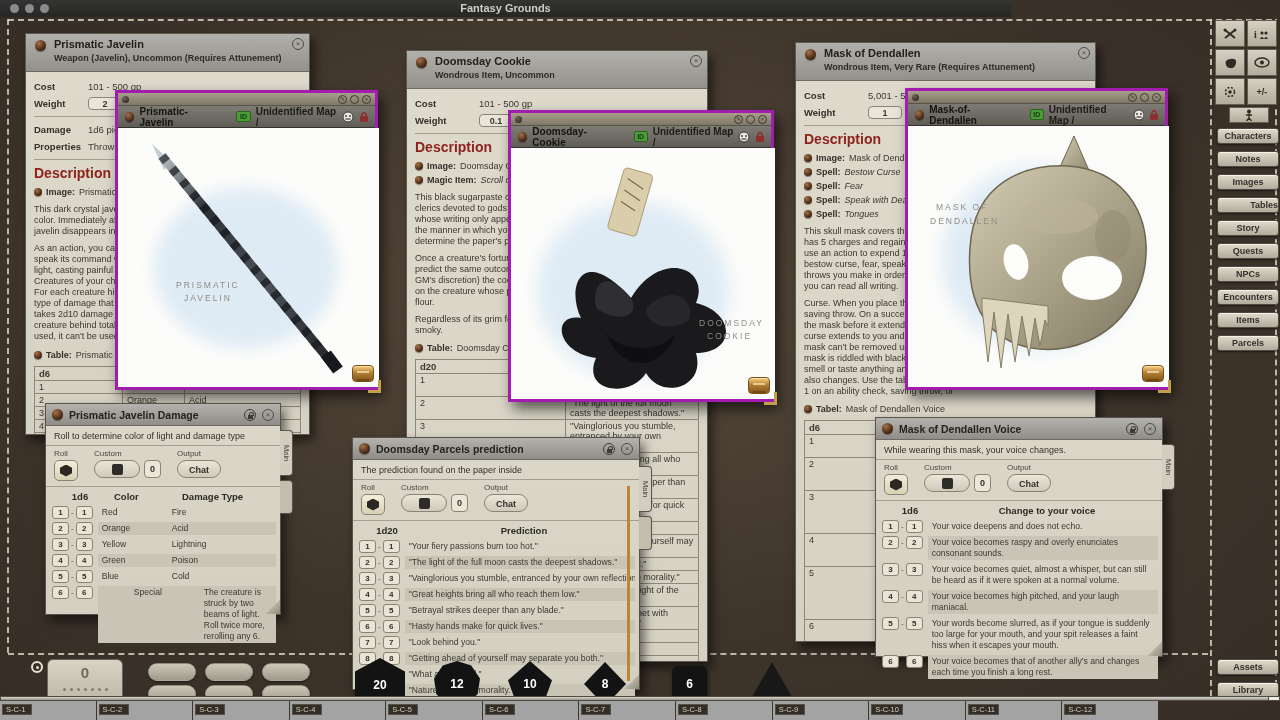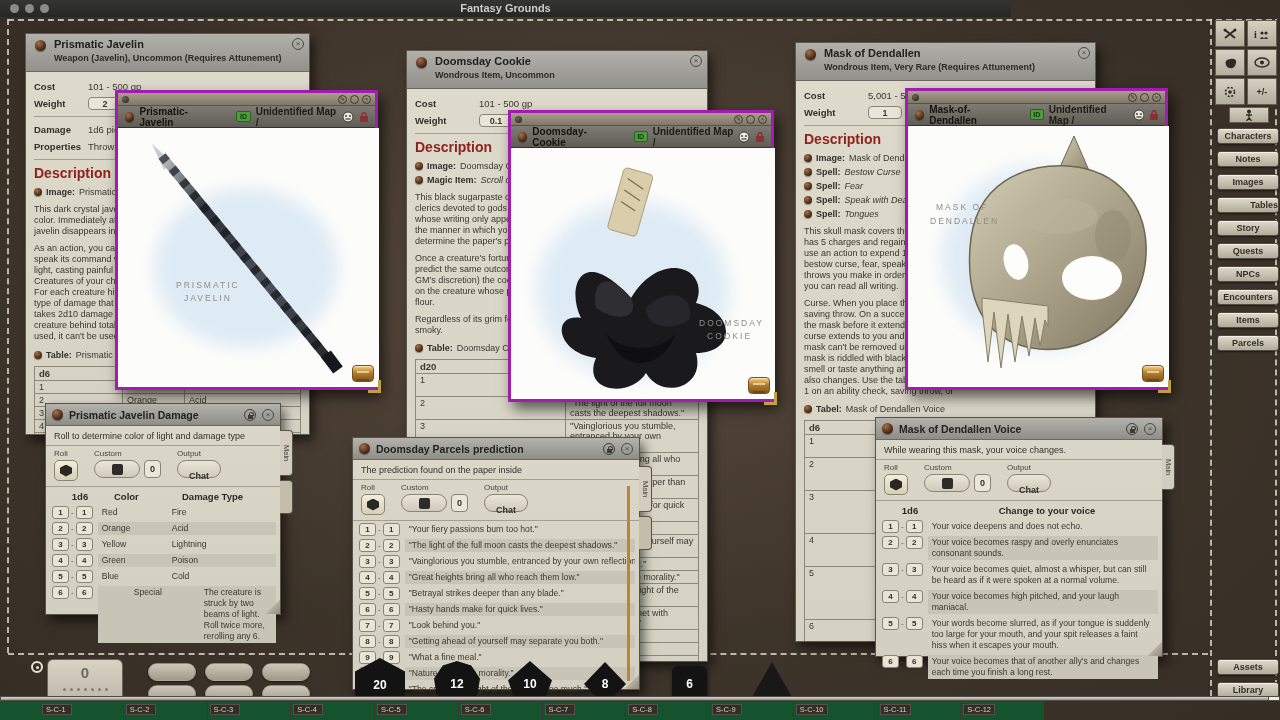--- a/index.html
+++ b/index.html
@@ -117,21 +117,21 @@
   .dieglyph { width:12px; height:12px; background:#2a2823;
     clip-path:polygon(50% 0,100% 28%,100% 72%,50% 100%,0 72%,0 28%); }
   .crow { display:flex; align-items:center; }
   .pill { width:46px; height:18px; border:1px solid #8a8474; border-radius:9px;
     background:linear-gradient(#eae6d8,#cfcaba); display:flex; align-items:center;
     justify-content:center; }
   .knob { width:11px; height:11px; background:#2e2c28; border-radius:2px; }
   .zbox { width:17px; height:18px; border:1px solid #8a8474; border-radius:4px;
     background:#eae6d8; font-size:9px; font-weight:bold; color:#33302a;
     text-align:center; line-height:17px; margin-left:4px; }
-  .chatbtn { height:18px; padding:7px 11px; border:1px solid #8a8474;
+  .chatbtn { height:18px; padding:1px 11px; border:1px solid #8a8474;
     border-radius:9px; background:linear-gradient(#eae6d8,#cfcaba); font-size:9px;
     font-weight:bold; color:#33302a; line-height:16px; }
   .thead { display:flex; font-size:9.5px; font-weight:bold; color:#2c2a24;
     padding:4px 6px 2px; }
   .trw { display:flex; align-items:flex-start; padding:1.5px 4px; }
   .nb { width:17px; height:13px; border:1px solid #8a8474; border-radius:3px;
     background:#e8e4d6; font-size:8px; font-weight:bold; color:#33302a;
     text-align:center; line-height:12px; margin:0 2px; flex:none; }
   .dsh { font-size:8px; color:#55524a; margin-top:2px; }
   .tband { flex:1; display:flex; font-size:8.6px; color:#3b382f; padding:1px 4px;
@@ -159,22 +159,22 @@
     font-size:9px; font-weight:bold; color:#33302a; text-align:center;
     line-height:15px; }
   svg.mini { display:block; }
 
   
   #hscroll { position:absolute; left:0; top:696px; width:1270px; height:5px;
     background:linear-gradient(#dcd8ce,#96928a); border:1px solid #4e4b44;
     z-index:50; }
   #hthumb { position:absolute; right:0; top:696px; width:12px; height:5px;
     background:#efece4; border:1px solid #4e4b44; z-index:51; }
-  #hotbar { position:absolute; left:0; top:701px; width:1044px; height:19px;
-    background:#14532d; display:flex; z-index:50;padding-left:40px; }
+  #hotbar { position:absolute; left:0; top:701px; width:1158px; height:19px;
+    background:#a3a3a3; display:flex; z-index:50; }
   .hslot { flex:1; position:relative; border-left:1px solid #3c382f; }
   .hslot:first-child { border-left:none; }
   .hlabel { position:absolute; left:2px; top:3px; min-width:30px; padding:0 3px;
     height:11px; background:#322d25; border:1px solid #55504a; font-size:7.5px;
     color:#d8d0c0; line-height:10px; }
   .die { position:absolute; background:#131313; color:#fff; z-index:45;
     display:flex; align-items:center; justify-content:center;
     filter:drop-shadow(1px 2px 2px rgba(0,0,0,.6)); }
   .die span { font-weight:bold; font-size:12px; }
   .pebble { position:absolute; width:48px; height:18px; border-radius:9px;
@@ -810,20 +810,24 @@
             <span class="knob"></span>
           </div>
       <div class="zbox">0</div>
         </div>
       </div>
     <div>
         <div class="cl">Output</div>
       <div class="chatbtn">Chat</div>
       </div>
   </div>
+  <div class="thead">
+    <span style="width:56px; text-align:center;">1d20</span>
+    <span style="flex:1; text-align:center;">Prediction</span>
+  </div>
   <div class="trw">
       <span class="nb">1</span>
       <span class="dsh">-</span>
       <span class="nb">1</span>
       <span class="tband" style="white-space:nowrap;overflow:hidden;">"Your fiery passions burn too hot."</span>
     </div>
   <div class="trw alt">
       <span class="nb">2</span>
       <span class="dsh">-</span>
       <span class="nb">2</span>

